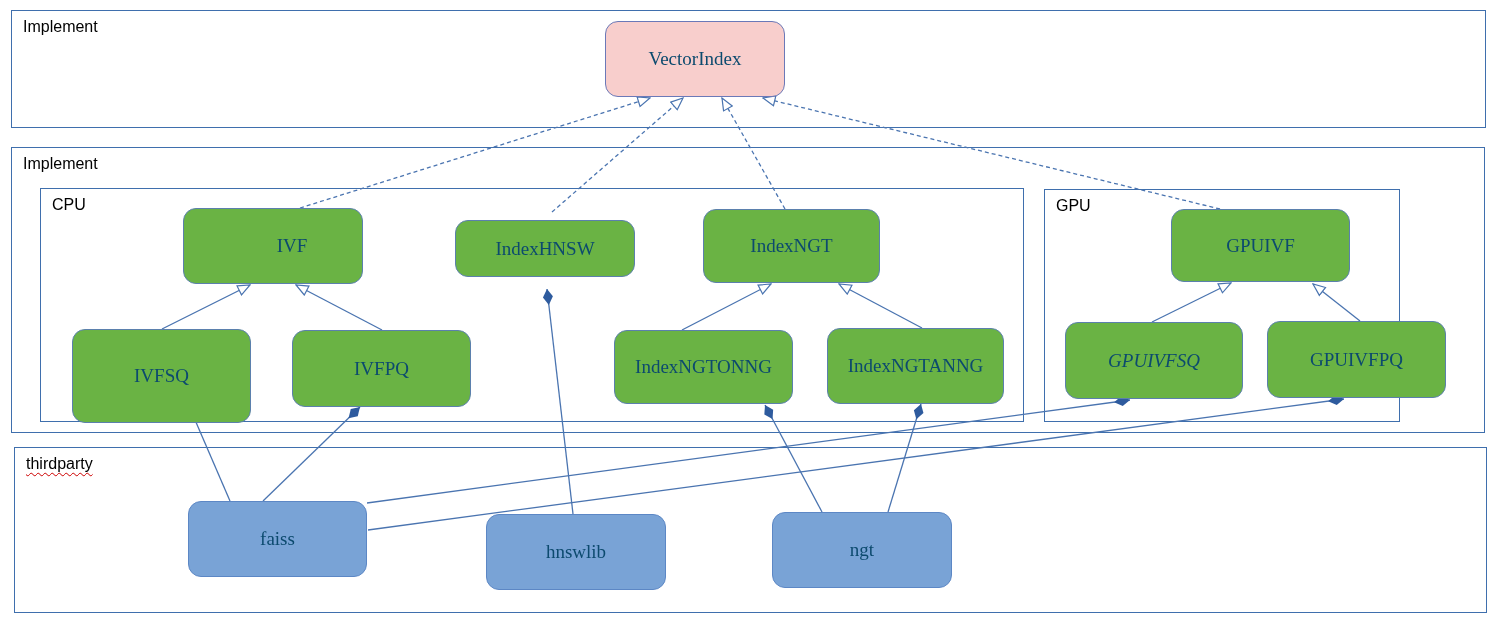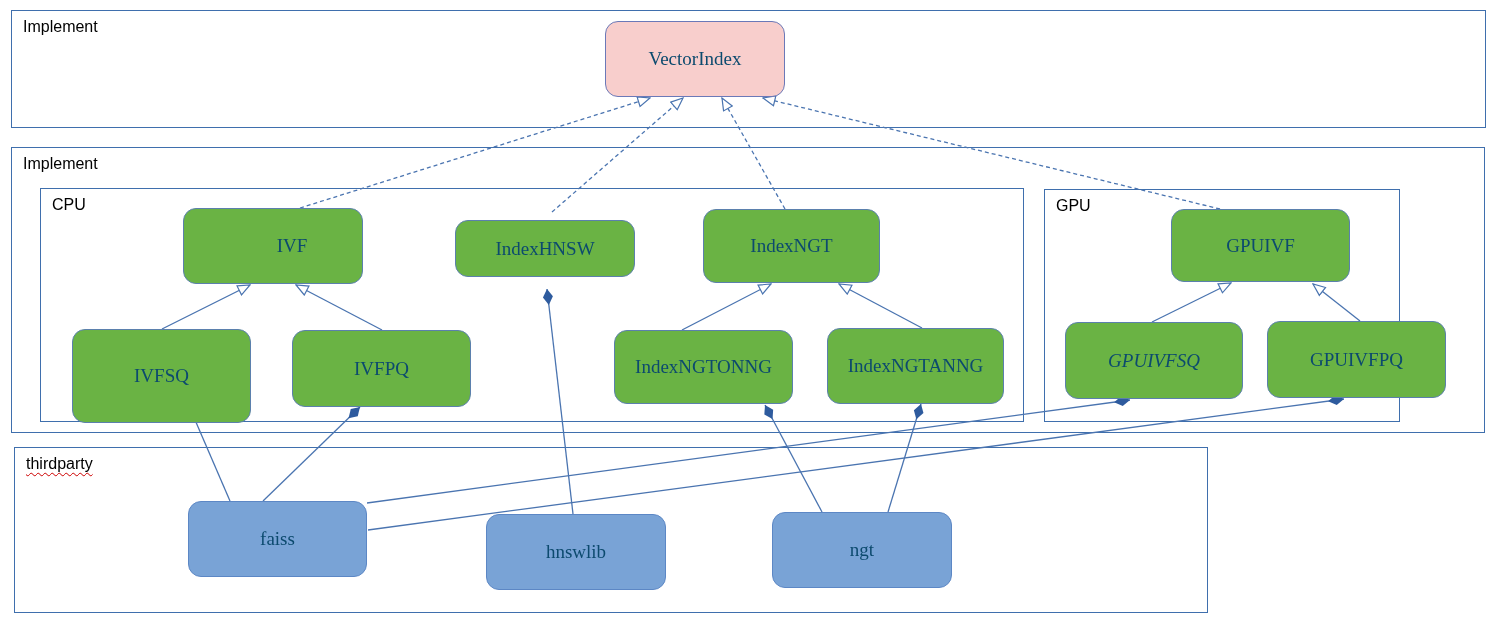--- a/index.html
+++ b/index.html
@@ -29,21 +29,21 @@
   }
   .clabel.misspelled {
     text-decoration: underline wavy var(--squiggle, #cc0000);
     text-decoration-thickness: 1px;
     text-underline-offset: 3px;
   }
   #c-interface  { left: 11px;   top: 10px;  width: 1475px; height: 118px; }
   #c-implement  { left: 11px;   top: 147px; width: 1474px; height: 286px; }
   #c-cpu        { left: 40px;   top: 188px; width: 984px;  height: 234px; }
   #c-gpu        { left: 1044px; top: 189px; width: 356px;  height: 233px; }
-  #c-thirdparty { left: 14px;   top: 447px; width: 1194px; height: 166px; }
+  #c-thirdparty { left: 14px;   top: 447px; width: 1473px; height: 166px; }
 
   #edges-svg {
     position: absolute; left: 0; top: 0;
     width: 1503px; height: 628px;
     z-index: 2;
   }
   .edge {
     stroke: var(--connector, #4a74b0);
     stroke-width: 1.3px;
     fill: none;

